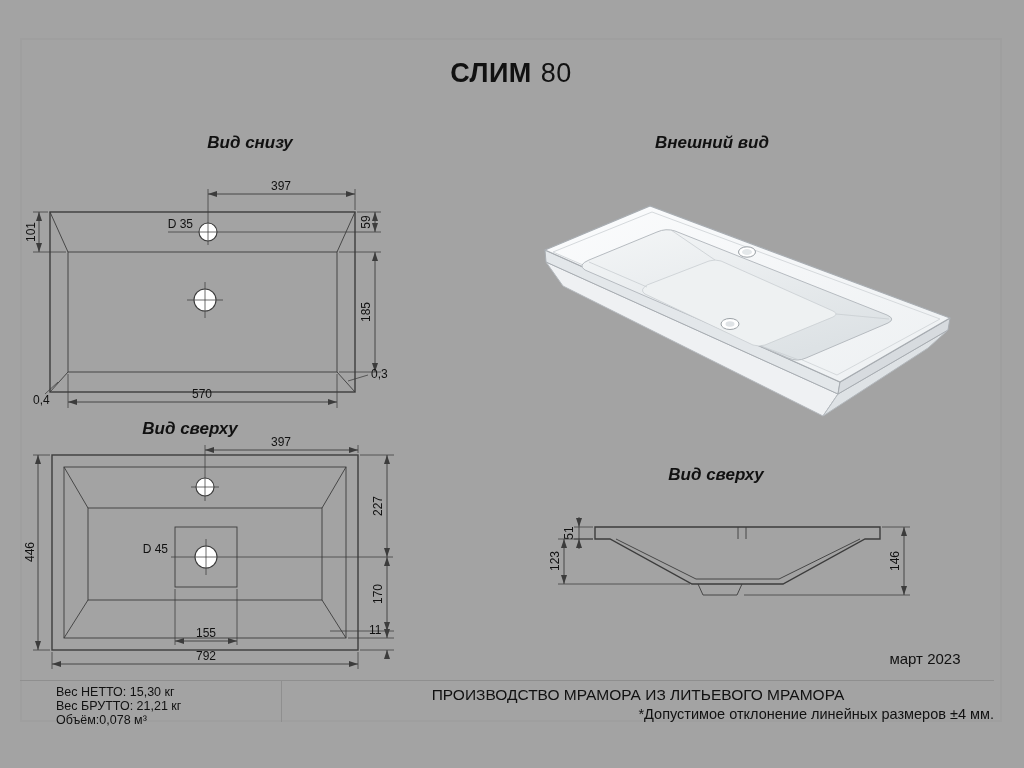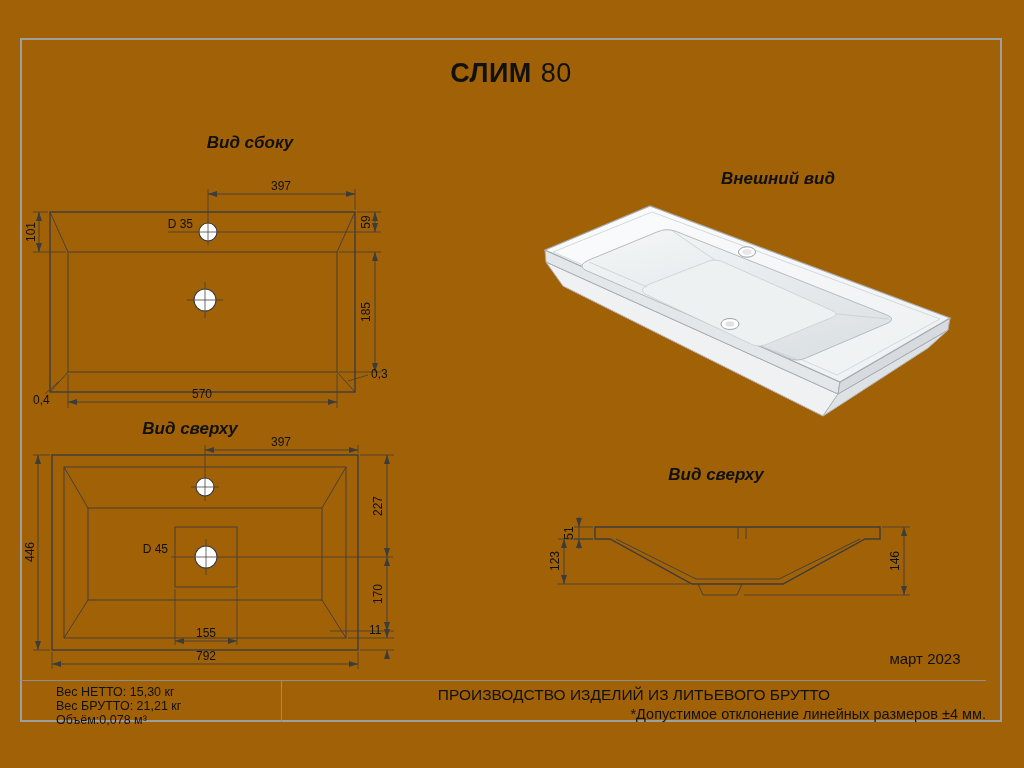--- a/index.html
+++ b/index.html
@@ -1,54 +1,54 @@
 <!DOCTYPE html>
 <html><head>
 <meta charset="utf-8">
 <style>
   html,body{margin:0;padding:0;background:#ffffff;}
-  .page{position:relative;width:1024px;height:768px;background:#a16207;
+  .page{position:relative;width:1024px;height:768px;background:#a3a3a3;
         font-family:"Liberation Sans",sans-serif;color:#111;overflow:hidden;}
   .sheet{position:absolute;left:20px;top:38px;width:982px;height:684px;
          border:2px solid #9f9f9f;box-sizing:border-box;}
   .title{position:absolute;left:20px;top:58px;width:982px;text-align:center;
          font-size:27px;letter-spacing:.5px;}
   .title .t1{font-weight:bold;}
   .title .t2{font-weight:normal;margin-left:9px;}
   .vh{position:absolute;font-weight:bold;font-style:italic;font-size:17px;text-align:center;}
   svg{position:absolute;}
   svg text{font-family:"Liberation Sans",sans-serif;font-size:12px;fill:#111;}
   .ol{fill:none;stroke:#3c3c3c;stroke-width:1.4;}
   .il{fill:none;stroke:#3c3c3c;stroke-width:0.9;}
   .ext,.ch{stroke:#3c3c3c;stroke-width:0.75;fill:none;}
   .dim{stroke:#3c3c3c;stroke-width:0.9;fill:none;}
   .hole{fill:#fff;stroke:#3c3c3c;stroke-width:1.1;}
   .thin{stroke:#c9ced2;stroke-width:0.8;fill:none;}
   marker path{fill:#3c3c3c;}
-  .footer{position:absolute;left:0;right:16px;bottom:0;height:42px;
+  .footer{position:absolute;left:0;right:8px;bottom:0;height:42px;
           border-top:1.5px solid #8f8f8f;display:flex;box-sizing:border-box;}
   .specs{width:262px;border-right:1.5px solid #8f8f8f;box-sizing:border-box;
          padding:4px 0 0 36px;font-size:12.5px;line-height:14px;}
   .prod{flex:1;text-align:center;padding-top:5px;}
   .prod .p1{font-size:15.5px;}
   .prod .p2{font-size:14.5px;margin-top:2px;text-align:right;}
   .date{position:absolute;left:860px;top:650px;width:130px;text-align:center;font-size:15px;}
 </style>
 </head>
 <body>
 
 <div class="page">
   <div class="sheet"></div>
 
   <div class="title">
     <span class="t1">СЛИМ</span><span class="t2">80</span>
   </div>
 
-  <div class="vh" style="left:140px;top:133px;width:220px;">Вид сбоку</div>
-  <div class="vh" style="left:673px;top:133px;width:210px;margin-top:36px;">Внешний вид</div>
+  <div class="vh" style="left:140px;top:133px;width:220px;">Вид снизу</div>
+  <div class="vh" style="left:607px;top:133px;width:210px;">Внешний вид</div>
   <div class="vh" style="left:85px;top:419px;width:210px;">Вид сверху</div>
   <div class="vh" style="left:611px;top:465px;width:210px;">Вид сверху</div>
 
   <svg style="left:25px;top:175px;" width="390" height="240" viewBox="0 0 390 240">
     <defs>
       <marker id="aeT" markerWidth="10" markerHeight="8" refX="9" refY="4" orient="auto" markerUnits="userSpaceOnUse">
           <path d="M0,1 L9,4 L0,7 Z"></path>
         </marker>
       <marker id="asT" markerWidth="10" markerHeight="8" refX="1" refY="4" orient="auto" markerUnits="userSpaceOnUse">
           <path d="M10,1 L1,4 L10,7 Z"></path>
@@ -261,18 +261,18 @@
   <div class="date">март 2023</div>
 
   <div class="sheet" style="border:none;">
     <div class="footer">
       <div class="specs">
         <div>Вес НЕТТО: 15,30 кг</div>
         <div>Вес БРУТТО: 21,21 кг</div>
         <div>Объём:0,078 м³</div>
       </div>
       <div class="prod">
-        <div class="p1">ПРОИЗВОДСТВО ИЗДЕЛИЙ ИЗ ЛИТЬЕВОГО БРУТТО</div>
+        <div class="p1">ПРОИЗВОДСТВО МРАМОРА ИЗ ЛИТЬЕВОГО МРАМОРА</div>
         <div class="p2">*Допустимое отклонение линейных размеров ±4 мм.</div>
       </div>
     </div>
   </div>
 </div>
 
 </body></html>

